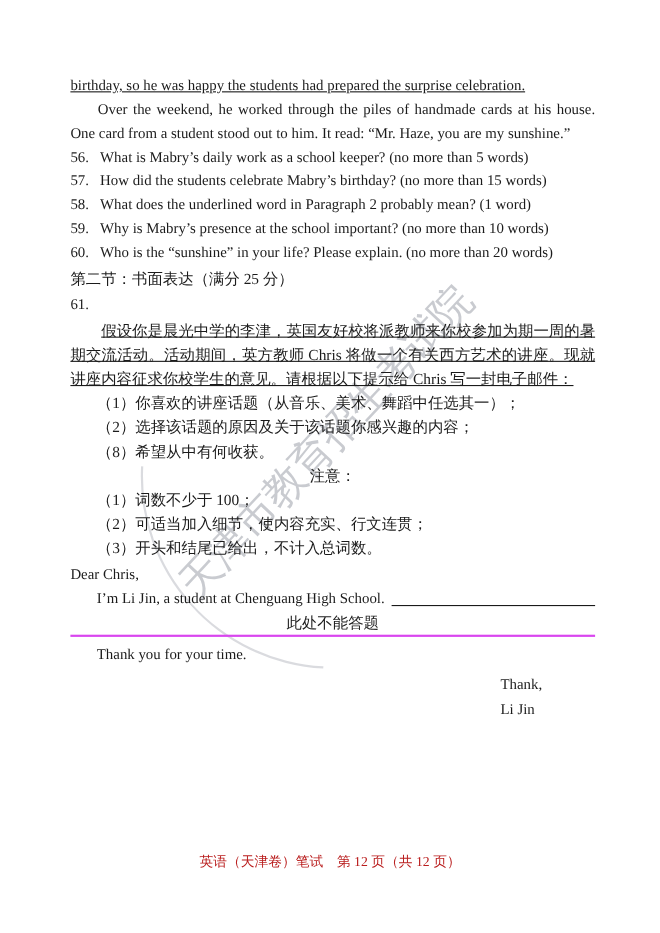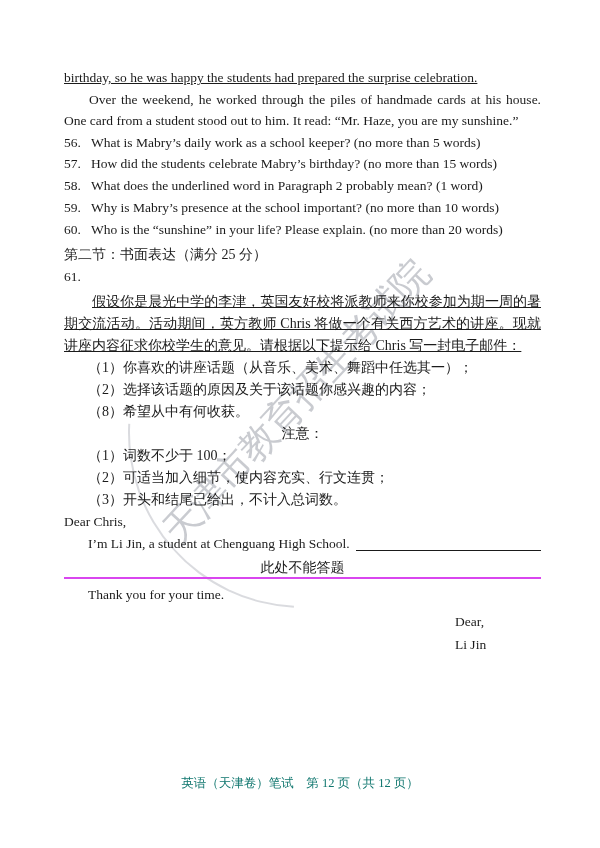--- a/index.html
+++ b/index.html
@@ -44,21 +44,21 @@
   .opening-text{flex:none;white-space:nowrap;font-family:Liberation Serif, serif;}
   .write-line{flex:1;border-bottom:1.5px solid #1a1a1a;margin:0 0 4px 6px;height:1px;}
   .no-answer-rule{
     margin-top:3px;border-bottom:2px solid #d946ef;
     text-align:center;font-size:14px;line-height:19px;
   }
   .thanks{margin-top:5px;padding-left:24px;line-height:22px;}
   .signoff-block{margin-top:4px;margin-left:391px;line-height:23.5px;}
   .footer{
     position:absolute;left:0;right:0;top:775px;
-    text-align:center;font-size:12.5px;color:#0f766e;
+    text-align:center;font-size:12.5px;color:#b91c1c;
   }
 </style>
 </head>
 <body>
 
 <div class="page">
 
   <div class="watermark-layer">
     <div class="watermark-circle"></div>
     <div class="watermark-text">天津市教育招生考试院</div>
@@ -118,21 +118,21 @@
       <span class="write-line"></span>
     </div>
 
     <div class="no-answer-rule">
       <span>此处不能答题</span>
     </div>
 
     <div class="thanks">Thank you for your time.</div>
 
     <div class="signoff-block">
-      <div>Dear,</div>
+      <div>Thank,</div>
       <div>Li Jin</div>
     </div>
 
   </div>
 
   <div class="footer">英语（天津卷）笔试　第 12 页（共 12 页）</div>
 
 </div>
 
 </body></html>

